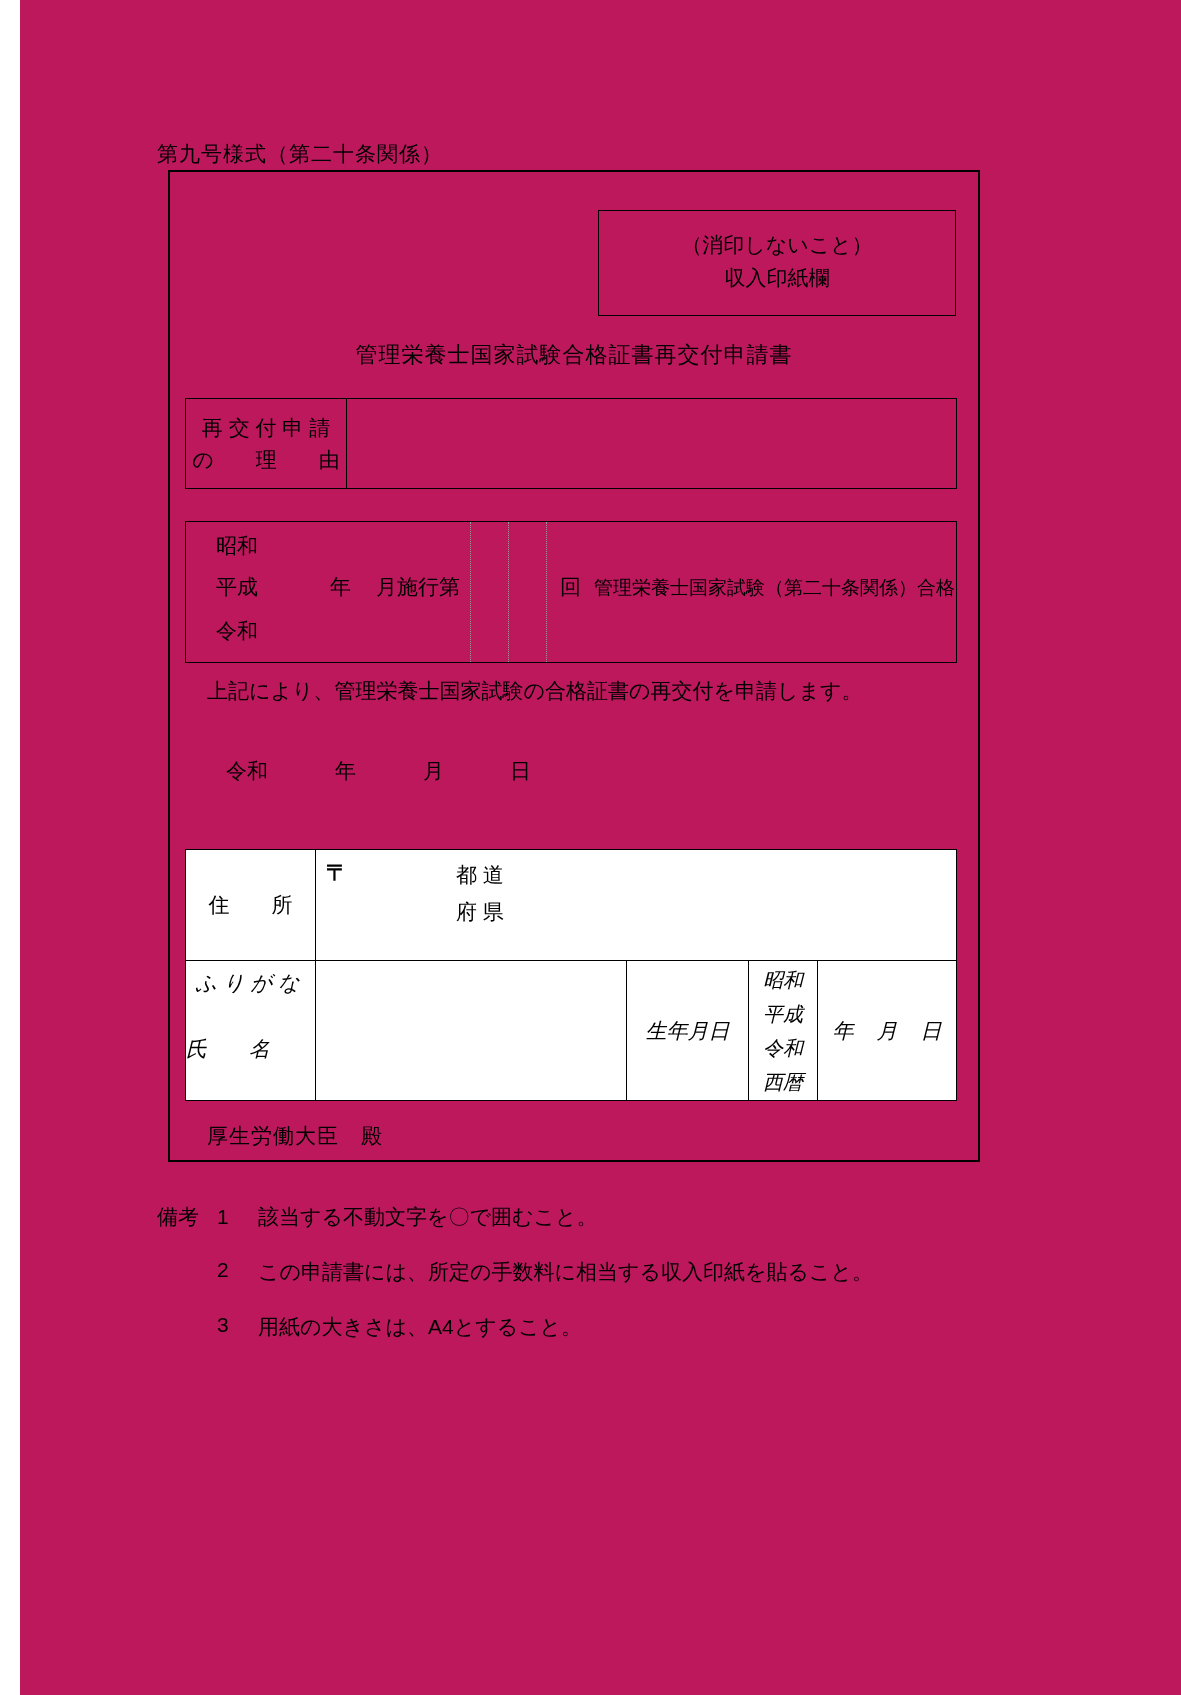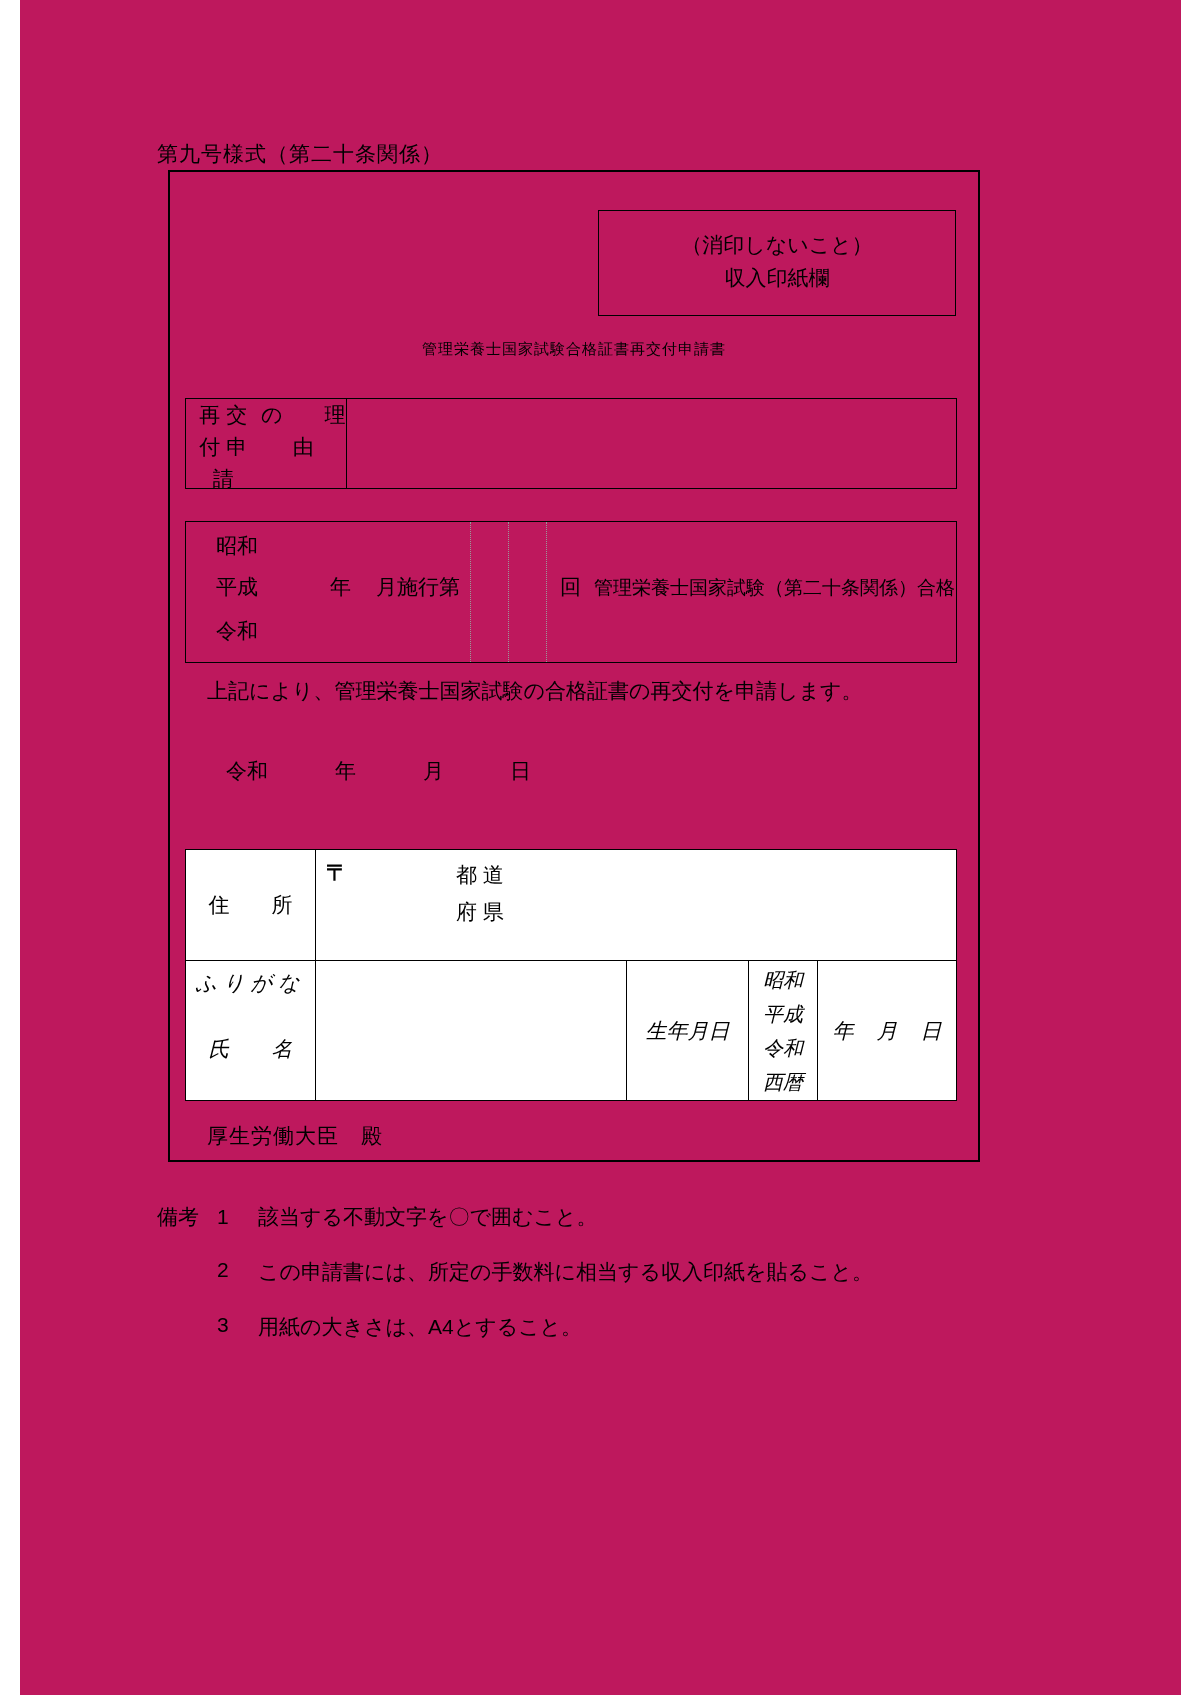--- a/index.html
+++ b/index.html
@@ -10,24 +10,24 @@
   }
   .abs{position:absolute;}
   
   .form-label{left:137px;top:140px;font-size:21px;letter-spacing:1px;}
   
   .outer-box{left:148px;top:170px;width:812px;height:992px;border:2px solid #000;box-sizing:border-box;}
   
   .stamp-box{left:428px;top:38px;width:358px;height:106px;border:1px solid #000;box-sizing:border-box;
     text-align:center;font-size:21px;line-height:33px;padding-top:17px;}
   
-  .form-title{left:0;right:0;top:168px;text-align:center;font-size:15px;letter-spacing:1px;font-family:Liberation Serif, serif;}
+  .form-title{left:0;right:0;top:168px;text-align:center;font-size:22px;letter-spacing:1px;font-family:Liberation Serif, serif;}
   
   .reason-box{left:15px;top:226px;width:772px;height:91px;border:1px solid #000;box-sizing:border-box;display:flex;}
-  .reason-label{width:161px;border-right:1px solid #000;box-sizing:border-box;display:flex;flex-direction:row;
+  .reason-label{width:161px;border-right:1px solid #000;box-sizing:border-box;display:flex;flex-direction:column;
     justify-content:center;text-align:center;font-size:21px;line-height:32px;}
   .reason-value{flex:1;}
   
   .exam-box{left:15px;top:349px;width:772px;height:142px;border:1px solid #000;box-sizing:border-box;font-size:21px;}
   .exam-box .pos{position:absolute;white-space:nowrap;}
   .era1{left:30px;top:10px;} .era2{left:30px;top:51px;} .era3{left:30px;top:95px;}
   .exam-year{left:144px;top:51px;} .exam-month{left:190px;top:51px;}
   .exam-round{left:374px;top:51px;}
   .exam-name{left:408px;top:53px;font-size:19px;}
   .dotted{position:absolute;top:0;bottom:0;width:0;border-left:1px dotted #999;}
@@ -43,21 +43,21 @@
   .addr-row{left:15px;top:677px;width:772px;height:112px;}
   .name-row{left:15px;top:788px;width:772px;height:141px;font-style:italic;}
   .cell-label{width:130px;border-right:1px solid #000;box-sizing:border-box;display:flex;
     align-items:center;justify-content:center;font-size:21px;}
   .phone-value{flex:1;display:flex;align-items:center;justify-content:center;font-size:21px;}
   .addr-value{flex:1;position:relative;}
   .postal{position:absolute;left:10px;top:8px;font-size:22px;font-weight:bold;}
   .pref{position:absolute;left:140px;top:6px;font-size:21px;line-height:37px;text-align:center;}
   .name-label-cell{width:130px;border-right:1px solid #000;box-sizing:border-box;position:relative;font-size:21px;}
   .furigana{position:absolute;top:8px;width:100%;text-align:center;letter-spacing:6px;}
-  .shimei{position:absolute;top:74px;width:100%;text-align:center;}
+  .shimei{position:absolute;top:74px;width:100%;}
   .name-input{width:311px;border-right:1px solid #000;box-sizing:border-box;}
   .birth-label{width:122px;border-right:1px solid #000;box-sizing:border-box;display:flex;
     align-items:center;justify-content:center;font-size:21px;}
   .birth-era{width:69px;border-right:1px solid #000;box-sizing:border-box;font-size:20px;
     line-height:34px;text-align:center;padding-top:2px;}
   .birth-ymd{flex:1;display:flex;align-items:center;justify-content:center;gap:23px;font-size:21px;}
   .minister{left:37px;top:950px;font-size:21px;letter-spacing:1px;}
   
   .note-row{left:137px;display:flex;font-size:21px;white-space:nowrap;}
   .n1{top:1203px;align-items:center;} .n2{top:1258px;} .n3{top:1313px;}

